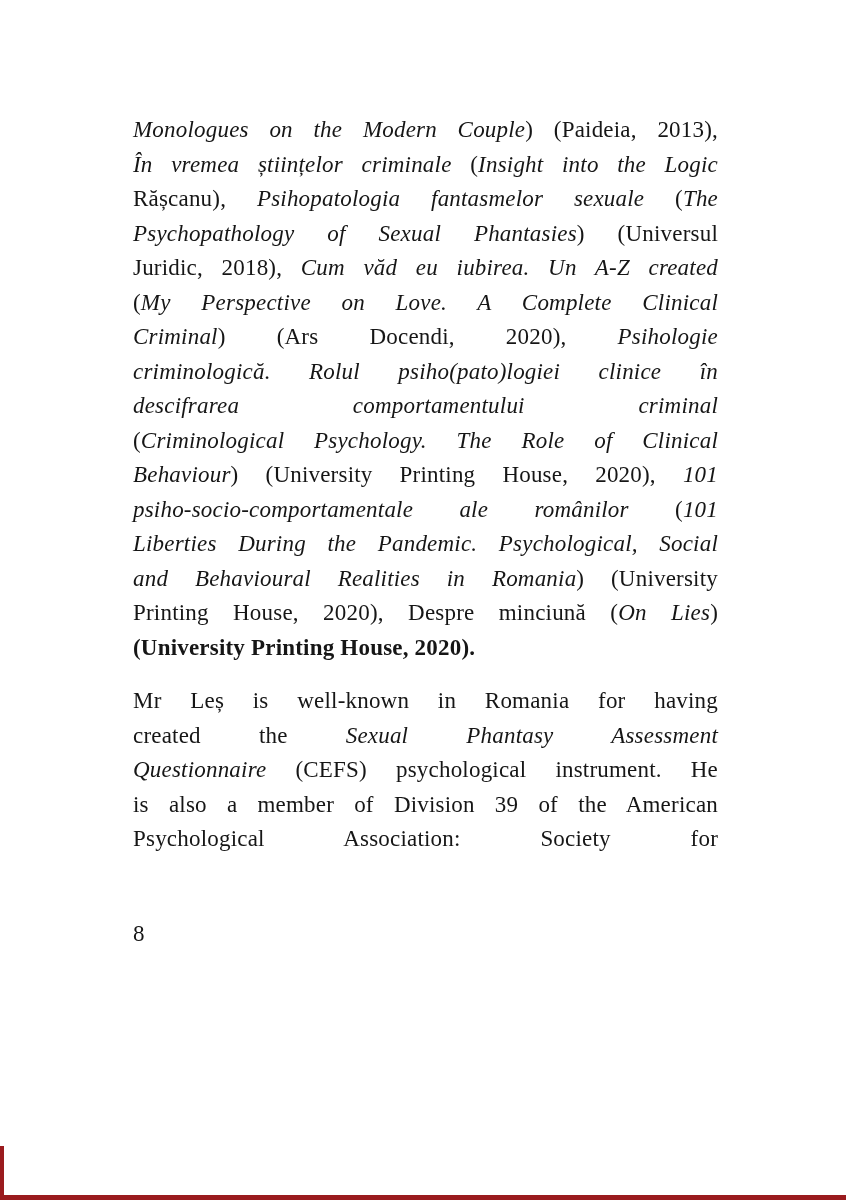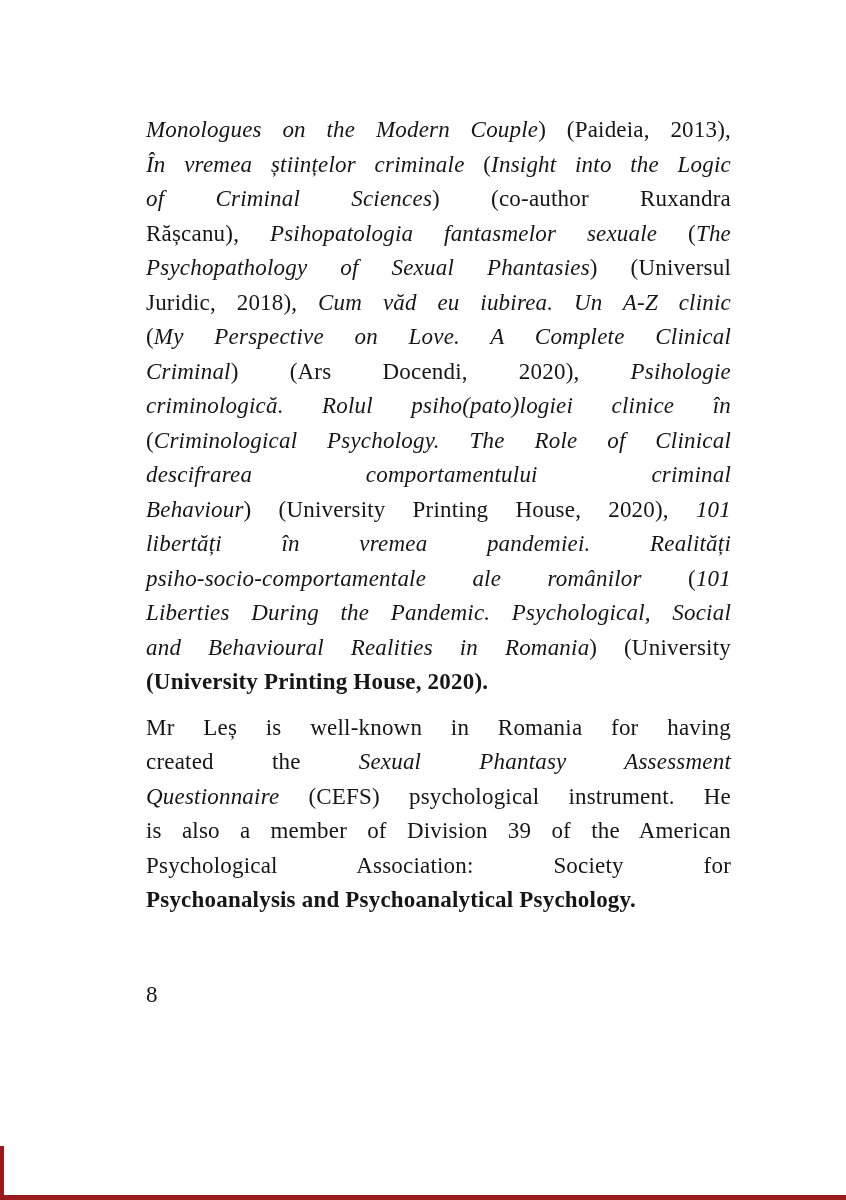--- a/index.html
+++ b/index.html
@@ -12,30 +12,30 @@
     width: 846px;
     height: 1200px;
     background: var(--background);
     color: var(--text);
     font-family: "Liberation Serif", serif;
     overflow: hidden;
     position: relative;
   }
   .text-block {
     position: absolute;
-    left: 146px;
+    left: 133px;
     top: 113px;
     width: 585px;
   }
   .para {
     font-size: 23px;
     line-height: 34.5px;
     letter-spacing: 0.2px;
   }
-  .para-bio { margin-top: 11px; }
+  .para-bio { margin-top: 19px; }
   .line {
     text-align: justify;
     text-align-last: justify;
   }
   .line.last { text-align-last: left; font-weight: bold; }
   .line i { font-style: italic; }
   .page-number {
     margin-top: 60px;
     font-size: 23px;
     line-height: 34.5px;
@@ -45,41 +45,39 @@
   .edge-bottom { left: 0; bottom: 0; width: 846px; height: 5px; }
 </style>
 </head>
 <body>
 
 <div class="page">
   <main class="text-block">
     <div class="para para-books">
         <div class="line"><i>Monologues on the Modern Couple</i><span>) (Paideia, 2013),</span></div>
         <div class="line"><i>În vremea științelor criminale</i><span> (</span><i>Insight into the Logic</i></div>
-        <div class="line"><i>of Criminal Sciences</i><span>) (co-author Ruxandra</span></div>
         <div class="line"><span>Rășcanu), </span><i>Psihopatologia fantasmelor sexuale</i><span> (</span><i>The</i></div>
         <div class="line"><i>Psychopathology of Sexual Phantasies</i><span>) (Universul</span></div>
-        <div class="line"><span>Juridic, 2018), </span><i>Cum văd eu iubirea. Un A-Z clinic</i></div>
+        <div class="line"><span>Juridic, 2018), </span><i>Cum văd eu iubirea. Un A-Z created</i></div>
         <div class="line"><span>(</span><i>My Perspective on Love. A Complete Clinical</i></div>
         <div class="line"><i>Criminal</i><span>) (Ars Docendi, 2020), </span><i>Psihologie</i></div>
         <div class="line"><i>criminologică. Rolul psiho(pato)logiei clinice în</i></div>
+        <div class="line"><i>descifrarea comportamentului criminal</i></div>
         <div class="line"><span>(</span><i>Criminological Psychology. The Role of Clinical</i></div>
-        <div class="line"><i>descifrarea comportamentului criminal</i></div>
         <div class="line"><i>Behaviour</i><span>) (University Printing House, 2020), </span><i>101</i></div>
-        <div class="line"><i>libertăți în vremea pandemiei. Realități</i></div>
         <div class="line"><i>psiho-socio-comportamentale ale românilor</i><span> (</span><i>101</i></div>
         <div class="line"><i>Liberties During the Pandemic. Psychological, Social</i></div>
         <div class="line"><i>and Behavioural Realities in Romania</i><span>) (University</span></div>
+        <div class="line"><span>Printing House, 2020), Despre minciună (</span><i>On Lies</i><span>)</span></div>
         <div class="line last"><span>(University Printing House, 2020).</span></div>
       </div>
     <div class="para para-bio">
         <div class="line"><span>Mr Leș is well-known in Romania for having</span></div>
         <div class="line"><span>created the </span><i>Sexual Phantasy Assessment</i></div>
         <div class="line"><i>Questionnaire</i><span> (CEFS) psychological instrument. He</span></div>
         <div class="line"><span>is also a member of Division 39 of the American</span></div>
         <div class="line"><span>Psychological Association: Society for</span></div>
-        <div class="line last"><span>Psychoanalysis and Psychoanalytical Psychology.</span></div>
       </div>
     <div class="page-number">8</div>
   </main>
   <div class="edge edge-left"></div>
   <div class="edge edge-bottom"></div>
 </div>
 
 </body></html>

